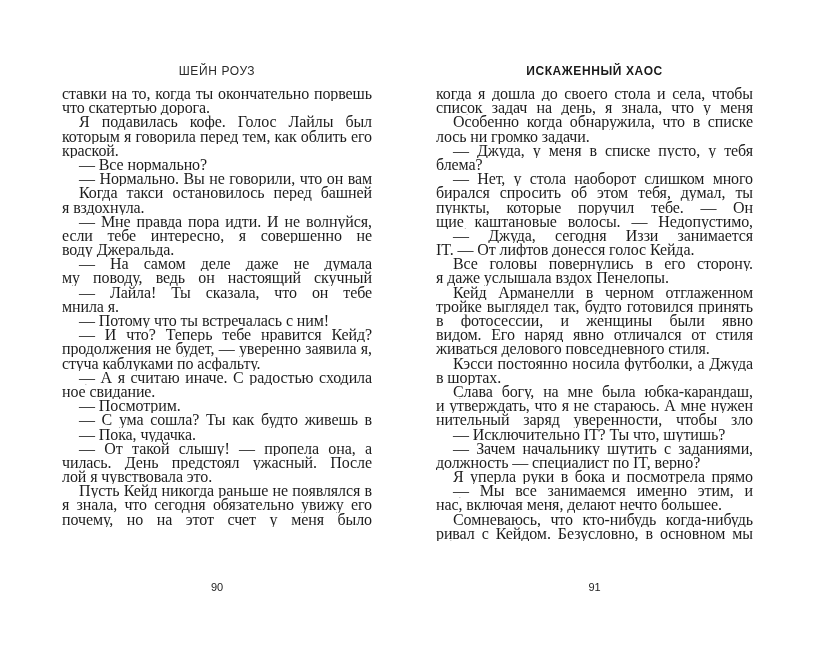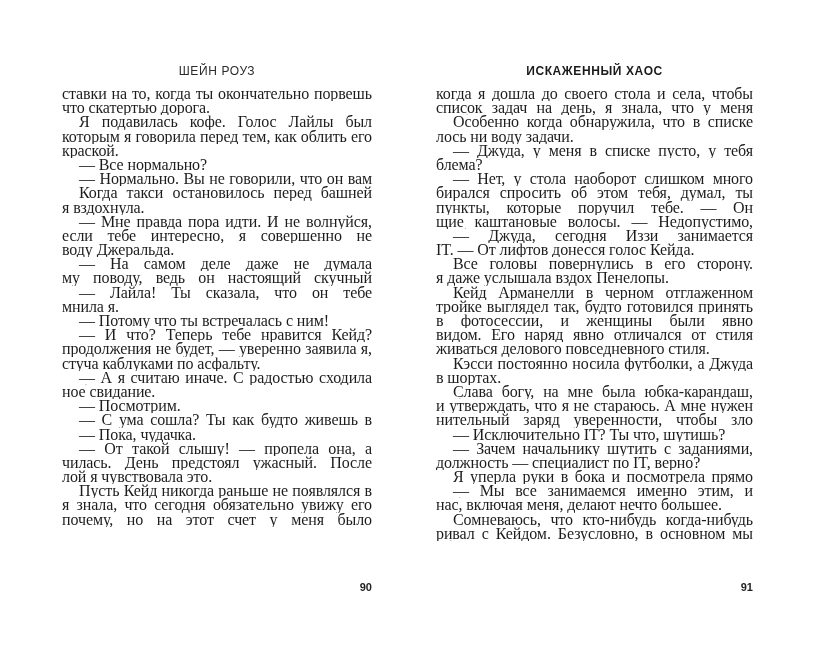--- a/index.html
+++ b/index.html
@@ -59,23 +59,23 @@
     overflow: hidden;
   }
   .line.last  { text-align-last: left; }
   .line.first { padding-left: 17px; }
 
   .page-number {
     position: absolute;
     top: 581px;
     left: 0;
     width: 100%;
-    text-align: right;
+    text-align: center;
     font-family: "Liberation Sans", sans-serif;
-    font-weight: 700;
+    font-weight: 400;
     font-size: 11px;
     color: #222222;
   }
 </style>
 </head>
 <body>
 
 <div class="spread">
 
   <section class="page-col left">
@@ -150,21 +150,21 @@
 
   <section class="page-col right">
     <div class="running-head">ИСКАЖЕННЫЙ ХАОС</div>
     <div class="page-body" id="right-body">
         <div class="para">
           <div class="line">когда я дошла до своего стола и села, чтобы просмотреть</div>
           <div class="line last">список задач на день, я знала, что у меня проблемы.</div>
         </div>
         <div class="para">
           <div class="line first">Особенно когда обнаружила, что в списке не значи-</div>
-          <div class="line last">лось ни воду задачи.</div>
+          <div class="line last">лось ни громко задачи.</div>
         </div>
         <div class="para">
           <div class="line first">— Джуда, у меня в списке пусто, у тебя такая же про-</div>
           <div class="line last">блема?</div>
         </div>
         <div class="para">
           <div class="line first">— Нет, у стола наоборот слишком много задач. Я со-</div>
           <div class="line">бирался спросить об этом тебя, думал, ты снова внесла те</div>
           <div class="line">пункты, которые поручил тебе. — Он пригладил редею-</div>
           <div class="line last">щие каштановые волосы. — Недопустимо, чтобы...</div>

